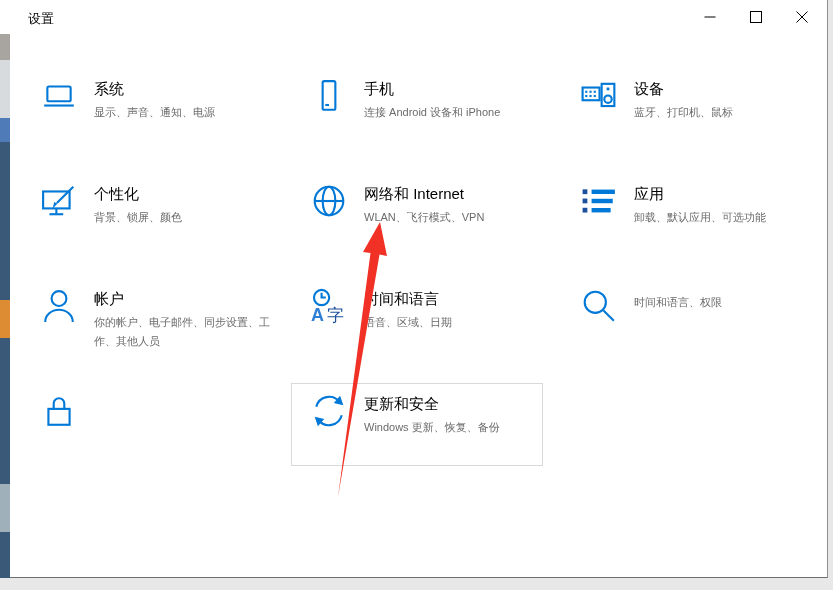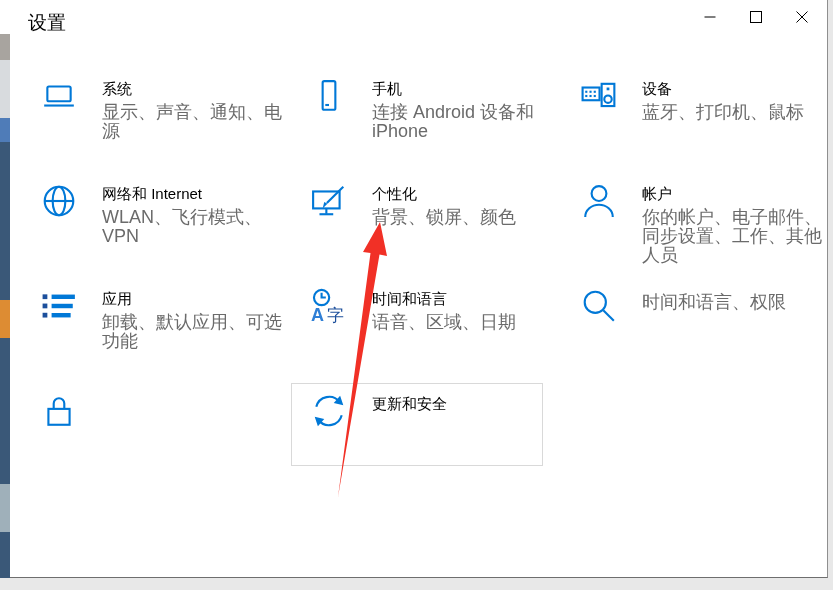--- a/index.html
+++ b/index.html
@@ -16,33 +16,33 @@
   .seg-gray2{top:60px;height:58px;background:#d8dbde}
   .seg-blue1{top:118px;height:24px;background:#4f7cb8}
   .seg-orange{top:300px;height:38px;background:#dd8c33}
   .seg-icon2{top:484px;height:48px;background:#9fb0ba}
   
   .window{
     position:absolute;left:10px;top:0;width:818px;height:578px;background:#ffffff;
     border-right:1px solid #8f8f8f;border-bottom:1px solid #6e6e6e;box-sizing:border-box;z-index:1;
   }
   .titlebar{position:absolute;left:0;top:0;width:100%;height:36px}
-  .app-title{position:absolute;left:18px;top:10px;font-size:19px;color:#000}
+  .app-title{position:absolute;left:18px;top:10px;font-size:13px;color:#000}
   .caption-buttons{position:absolute;right:2px;top:0;display:flex}
   .cap-btn{width:46px;height:34px;display:flex;align-items:center;justify-content:center;background:transparent;border:0;padding:0;cursor:pointer}
   .cap-btn svg{stroke:#000;stroke-width:1;fill:none}
   
   .search-hover{position:absolute;left:281px;top:383px;width:250px;height:81px;border:1px solid #d9d9d9;background:#fff}
   
   .grid{position:absolute;left:28px;top:75px;display:grid;grid-template-columns:repeat(3,270px);grid-auto-rows:105px}
   .tile{display:flex;align-items:flex-start;width:256px;cursor:pointer;position:relative;z-index:2}
   .ticon{width:42px;flex:none;margin-top:3px;display:flex;justify-content:center}
-  .ttext{margin-left:22px;padding-top:4px;width:192px}
+  .ttext{margin-left:14px;padding-top:4px;width:192px}
   .ttitle{display:block;font-size:15px;color:#000;line-height:20px}
-  .tsub{display:block;margin-top:4px;font-size:18px;color:#6b6b6b;line-height:19px}
+  .tsub{display:block;margin-top:4px;font-size:11px;color:#6b6b6b;line-height:19px}
   .ic{stroke:#0078d7;fill:none;stroke-width:2}
   .icf{fill:#0078d7;stroke:none}
   .icd{fill:#1c4f9c;stroke:none}
   
   .arrow-layer{position:absolute;left:0;top:0;width:818px;height:578px;pointer-events:none;z-index:6}
 </style>
 </head>
 <body>
 
 <div class="desktop-strip">
@@ -127,57 +127,44 @@
       </span>
       <span class="ttext">
         <span class="ttitle">设备</span>
         <span class="tsub">蓝牙、打印机、鼠标</span>
       </span>
     </div>
 
     <div class="tile">
       <span class="ticon">
         <svg width="36" height="36" viewBox="0 0 34 34">
-            <circle class="ic" cx="17" cy="17" r="13.5" stroke-width="2.4"></circle>
-            <ellipse class="ic" cx="17" cy="17" rx="6" ry="13.5" stroke-width="2.2"></ellipse>
-            <line class="ic" x1="3.5" y1="17" x2="30.5" y2="17" stroke-width="2.2"></line>
-          </svg>
-      </span>
-      <span class="ttext">
-        <span class="ttitle">网络和 Internet</span>
-        <span class="tsub">WLAN、飞行模式、VPN</span>
-      </span>
-    </div>
-
-    <div class="tile">
-      <span class="ticon">
-        <svg width="36" height="36" viewBox="0 0 34 34">
           <rect class="ic" x="2" y="8" width="25" height="16"></rect>
           <line class="ic" x1="14.5" y1="24" x2="14.5" y2="29"></line>
             <line class="ic" x1="8" y1="29.5" x2="21" y2="29.5"></line>
           <line class="ic" x1="30.5" y1="3.5" x2="15" y2="19" stroke-width="3.4"></line>
           <path class="icf" d="M15.5,19.5 l-4.5,4.5 l1.5,-6 z"></path>
         </svg>
       </span>
       <span class="ttext">
         <span class="ttitle">个性化</span>
         <span class="tsub">背景、锁屏、颜色</span>
       </span>
     </div>
 
     <div class="tile">
       <span class="ticon">
         <svg width="36" height="36" viewBox="0 0 34 34">
-            <circle class="ic" cx="17" cy="10" r="7" stroke-width="2.2"></circle>
-            <path class="ic" d="M4,32 a13,11.5 0 0 1 26,0" stroke-width="2.2"></path>
-          </svg>
-      </span>
-      <span class="ttext">
-        <span class="ttitle">帐户</span>
-        <span class="tsub">你的帐户、电子邮件、同步设置、工作、其他人员</span>
+            <circle class="ic" cx="17" cy="17" r="13.5" stroke-width="2.4"></circle>
+            <ellipse class="ic" cx="17" cy="17" rx="6" ry="13.5" stroke-width="2.2"></ellipse>
+            <line class="ic" x1="3.5" y1="17" x2="30.5" y2="17" stroke-width="2.2"></line>
+          </svg>
+      </span>
+      <span class="ttext">
+        <span class="ttitle">网络和 Internet</span>
+        <span class="tsub">WLAN、飞行模式、VPN</span>
       </span>
     </div>
 
     <div class="tile">
       <span class="ticon">
         <svg width="36" height="36" viewBox="0 0 34 34">
           <g class="icd">
               <rect x="1.5" y="6" width="4.5" height="4.5"></rect>
               <rect x="1.5" y="14.7" width="4.5" height="4.5"></rect>
               <rect x="1.5" y="23.4" width="4.5" height="4.5"></rect>
@@ -191,20 +178,33 @@
       </span>
       <span class="ttext">
         <span class="ttitle">应用</span>
         <span class="tsub">卸载、默认应用、可选功能</span>
       </span>
     </div>
 
     <div class="tile">
       <span class="ticon">
         <svg width="36" height="36" viewBox="0 0 34 34">
+            <circle class="ic" cx="17" cy="10" r="7" stroke-width="2.2"></circle>
+            <path class="ic" d="M4,32 a13,11.5 0 0 1 26,0" stroke-width="2.2"></path>
+          </svg>
+      </span>
+      <span class="ttext">
+        <span class="ttitle">帐户</span>
+        <span class="tsub">你的帐户、电子邮件、同步设置、工作、其他人员</span>
+      </span>
+    </div>
+
+    <div class="tile">
+      <span class="ticon">
+        <svg width="36" height="36" viewBox="0 0 34 34">
           <circle class="ic" cx="10" cy="9" r="7.2"></circle>
           <path class="ic" d="M10,4.5 v4.5 h4" stroke-width="1.8"></path>
           <text x="0" y="31" font-size="17" font-weight="bold" fill="#2f7fd6" font-family="Liberation Sans, sans-serif">A</text>
           <text x="15" y="31" font-size="16" fill="#1b4e9b" font-family="DejaVu Sans, sans-serif">字</text>
         </svg>
       </span>
       <span class="ttext">
         <span class="ttitle">时间和语言</span>
         <span class="tsub">语音、区域、日期</span>
       </span>
@@ -237,20 +237,21 @@
       <span class="ticon">
         <svg width="36" height="36" viewBox="0 0 34 34">
           <path class="ic" d="M5,13 A12.5,12.5 0 0 1 27,8.5" stroke-width="2.6"></path>
           <path class="icf" d="M27.5,2.5 l3,9 l-9,-2 z"></path>
           <path class="ic" d="M29,21 A12.5,12.5 0 0 1 7,25.5" stroke-width="2.6"></path>
           <path class="icf" d="M6.5,31.5 l-3,-9 l9,2 z"></path>
         </svg>
       </span>
       <span class="ttext">
         <span class="ttitle">更新和安全</span>
+        <span class="tsub">Windows 更新、恢复、备份</span>
       </span>
     </div>
 
   </div>
 
   <svg class="arrow-layer" width="818" height="578">
     <polygon points="370,222 353,252 360.5,253 328,497 369.5,254.5 377,256" fill="#f13026"></polygon>
   </svg>
 
 </div>

